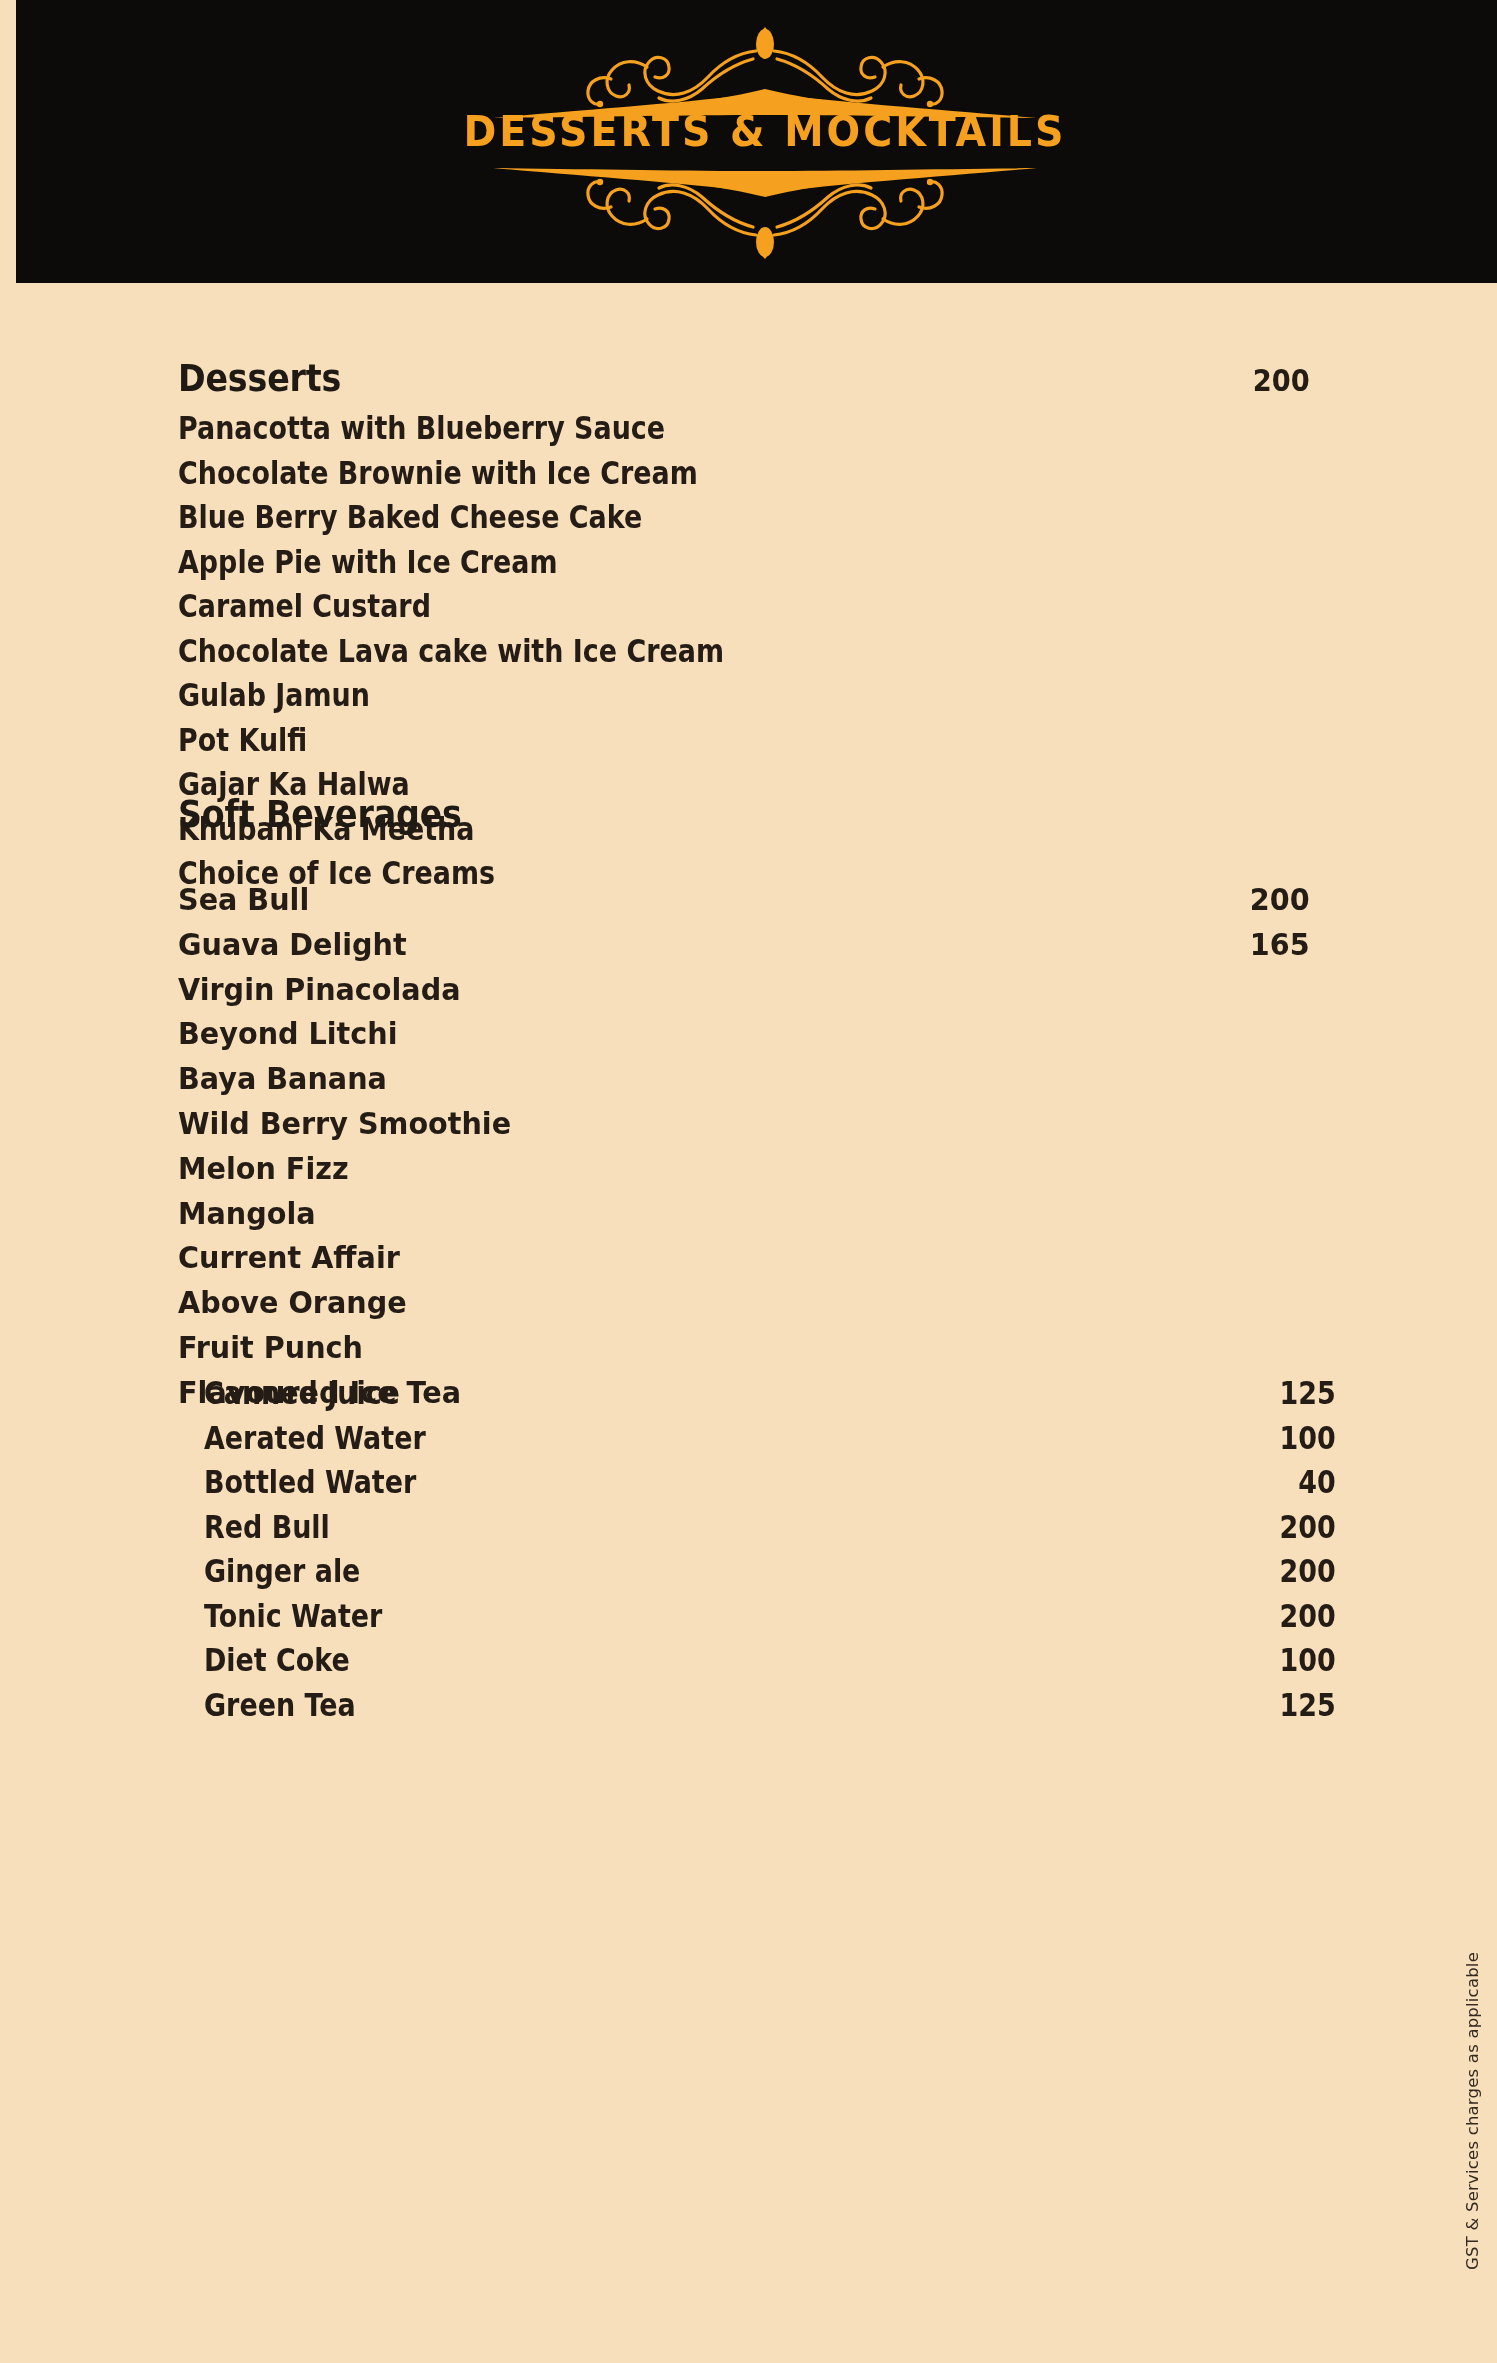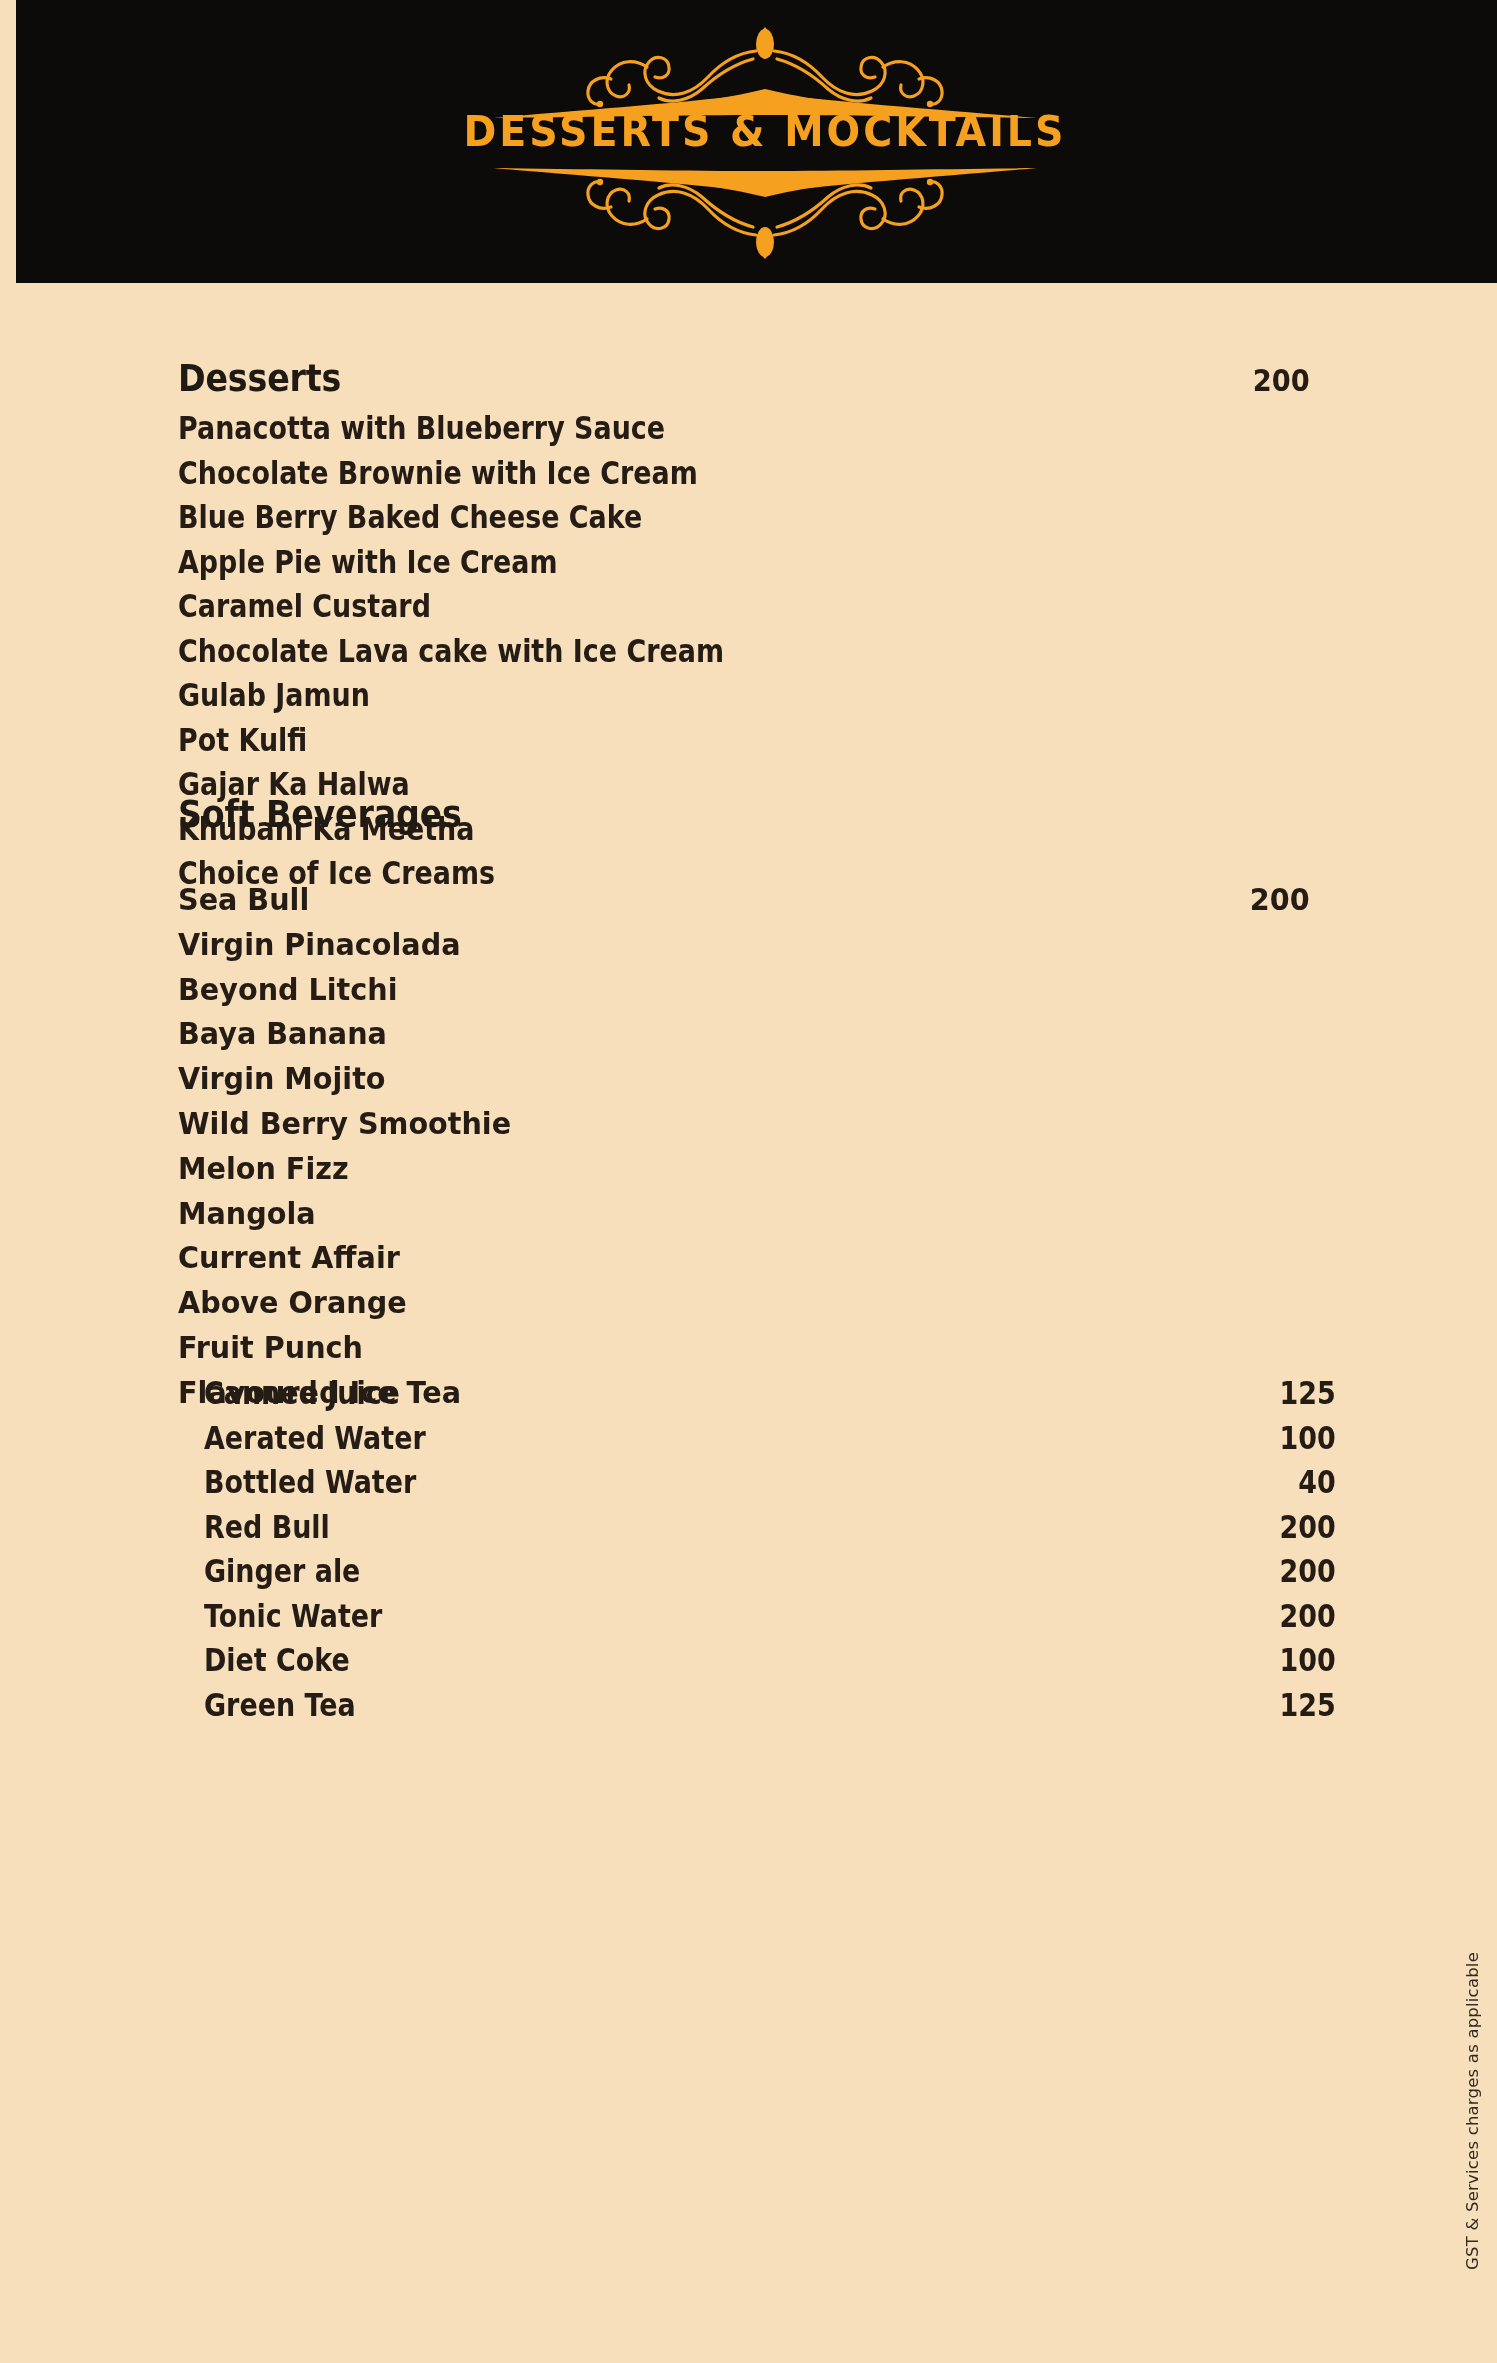--- a/index.html
+++ b/index.html
@@ -283,33 +283,33 @@
       <div class="sec-heading-row">
         <span class="sec-heading">Soft Beverages</span>
         <span class="sec-heading-price"></span>
       </div>
       <ul class="items">
         <li class="item">
             <span class="item-name">Sea Bull</span>
             <span class="item-price">200</span>
           </li>
         <li class="item">
+            <span class="item-name">Guava Delight</span>
+            <span class="item-price">165</span>
+          </li>
+        <li class="item">
             <span class="item-name">Virgin Pinacolada</span>
             <span class="item-price"></span>
           </li>
         <li class="item">
             <span class="item-name">Beyond Litchi</span>
             <span class="item-price"></span>
           </li>
         <li class="item">
             <span class="item-name">Baya Banana</span>
-            <span class="item-price"></span>
-          </li>
-        <li class="item">
-            <span class="item-name">Virgin Mojito</span>
             <span class="item-price"></span>
           </li>
         <li class="item">
             <span class="item-name">Wild Berry Smoothie</span>
             <span class="item-price"></span>
           </li>
         <li class="item">
             <span class="item-name">Melon Fizz</span>
             <span class="item-price"></span>
           </li>

